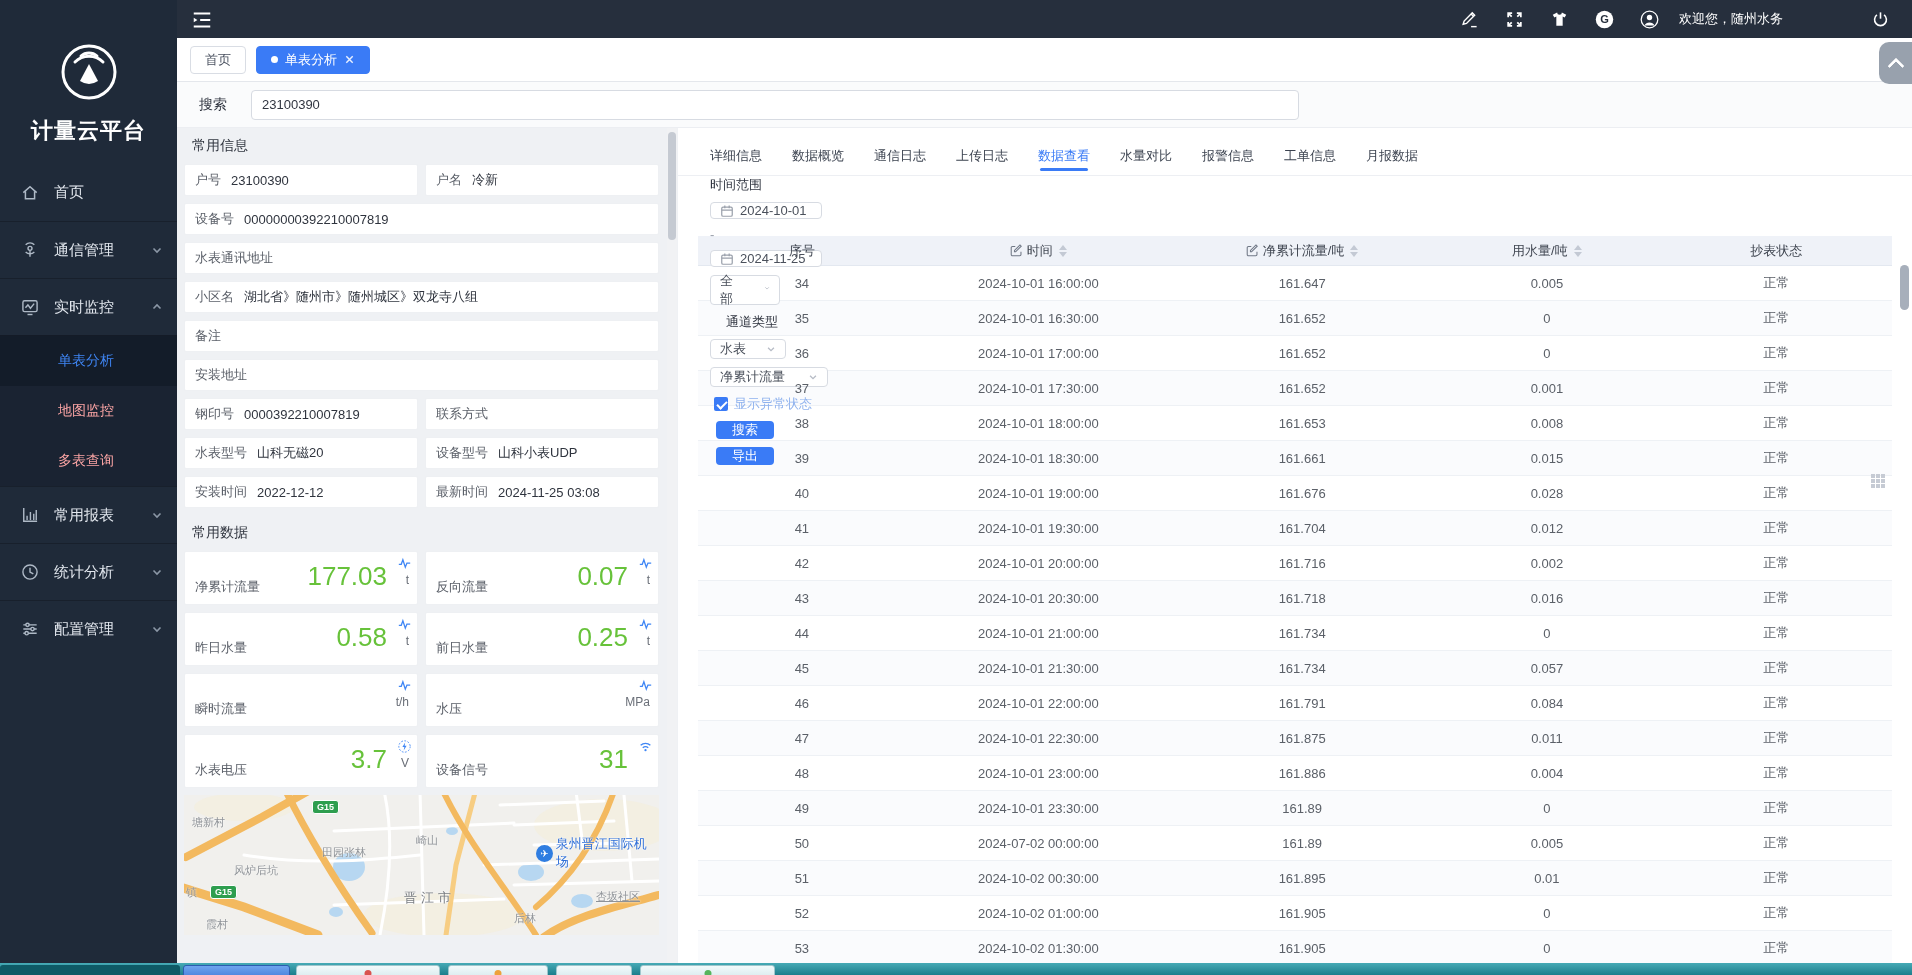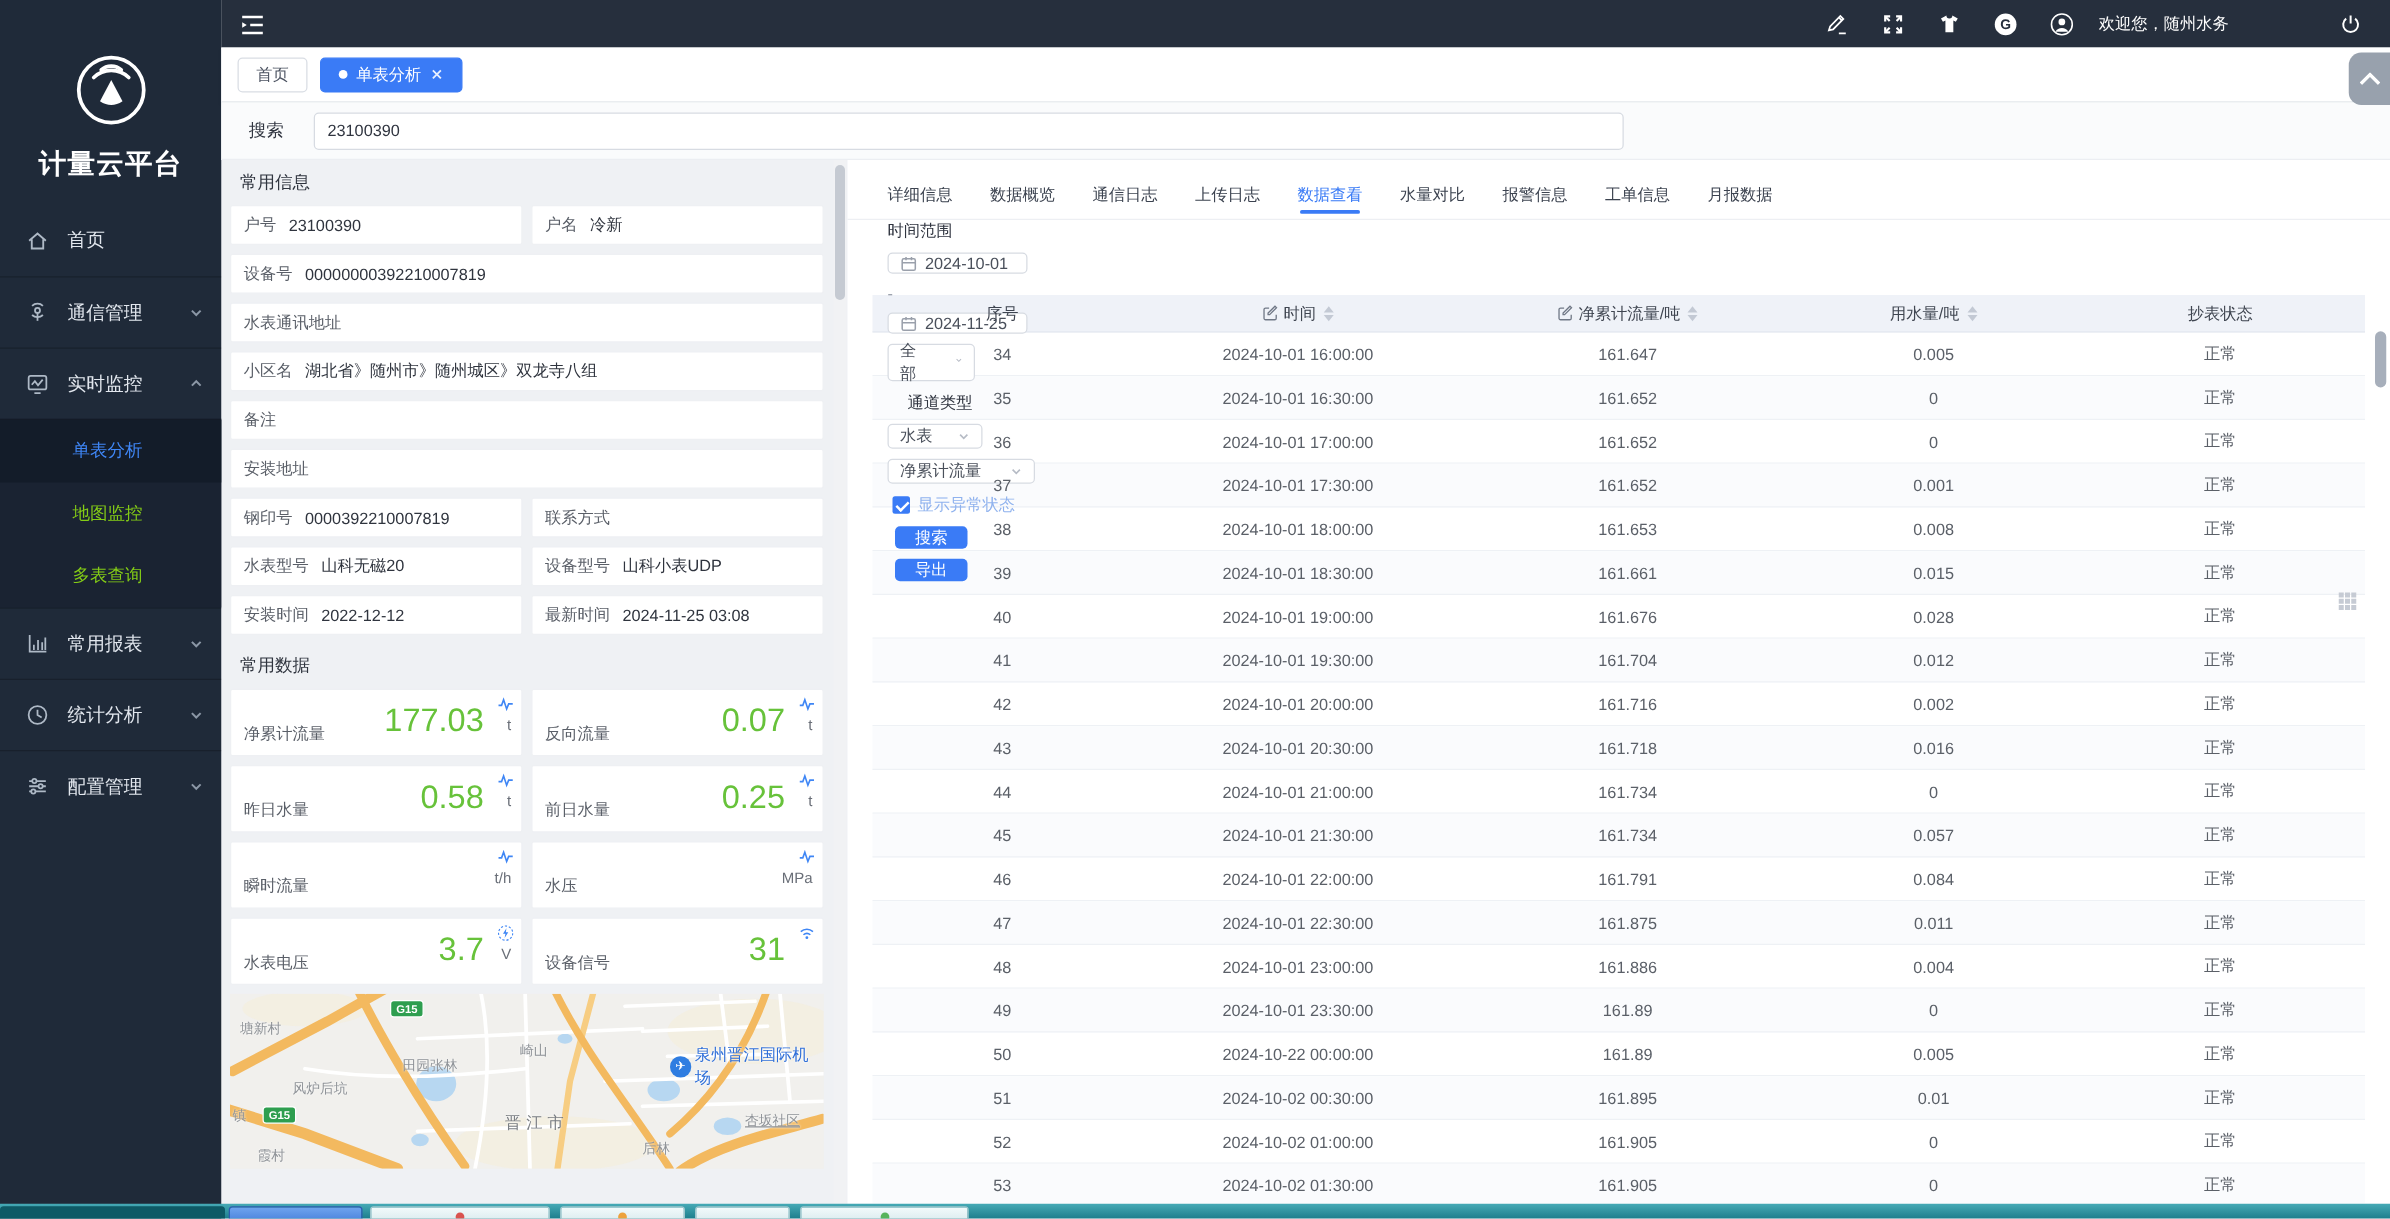--- a/index.html
+++ b/index.html
@@ -14,21 +14,21 @@
   .logo-wrap{height:108px;display:flex;align-items:flex-end;justify-content:center;padding-bottom:4px;}
   .app-title{ text-align:center;color:#fff;font-size:22px;font-weight:bold;letter-spacing:1px;margin-top:8px;}
   .menu{margin-top:18px;}
   .menu-item{height:57px;display:flex;align-items:center;padding:0 14px 0 20px;cursor:pointer;border-top:1px solid rgba(0,0,0,.22);}
   .menu-item:first-child{border-top:none;}
   .menu-item .mi-icon{width:20px;height:20px;color:#aeb9c6;flex:0 0 20px;}
   .menu-item .mi-label{font-size:15px;margin-left:14px;color:#e2e7ee;}
   .menu-item .mi-caret{margin-left:auto;color:#8b97a6;width:12px;height:12px;transition:transform .2s;}
   .menu-item .mi-caret.up{transform:rotate(180deg);}
   .submenu{background:#1a2332;border-top:1px solid rgba(0,0,0,.22);}
-  .submenu-item{height:50px;display:flex;align-items:center;padding-left:58px;font-size:14px;color:#84cc16;cursor:pointer;}
+  .submenu-item{height:50px;display:flex;align-items:center;padding-left:58px;font-size:14px;color:#fca5a5;cursor:pointer;}
   .submenu-item.active{background:#131c29;color:#3f86f5;}
   svg{display:block;}
   
   .topbar{position:absolute;left:177px;top:0;width:1735px;height:38px;background:#262f3d;display:flex;align-items:center;color:#fff;}
   .hamburger{margin-left:14px;width:22px;height:20px;cursor:pointer;color:#fff;}
   .top-right{margin-left:auto;display:flex;align-items:center;gap:26px;margin-right:22px;}
   .top-icon{width:19px;height:19px;color:#fff;cursor:pointer;}
   .welcome{font-size:13px;color:#fff;margin-left:-6px;}
   .power-gap{width:36px;}
   
@@ -748,21 +748,21 @@
           </div>
           <div class="tbl-row">
             <div class="td c0">49</div>
             <div class="td c1">2024-10-01 23:30:00</div>
             <div class="td c2">161.89</div>
             <div class="td c3">0</div>
             <div class="td c4">正常</div>
           </div>
           <div class="tbl-row">
             <div class="td c0">50</div>
-            <div class="td c1">2024-10-22 00:00:00</div>
+            <div class="td c1">2024-07-02 00:00:00</div>
             <div class="td c2">161.89</div>
             <div class="td c3">0.005</div>
             <div class="td c4">正常</div>
           </div>
           <div class="tbl-row">
             <div class="td c0">51</div>
             <div class="td c1">2024-10-02 00:30:00</div>
             <div class="td c2">161.895</div>
             <div class="td c3">0.01</div>
             <div class="td c4">正常</div>

